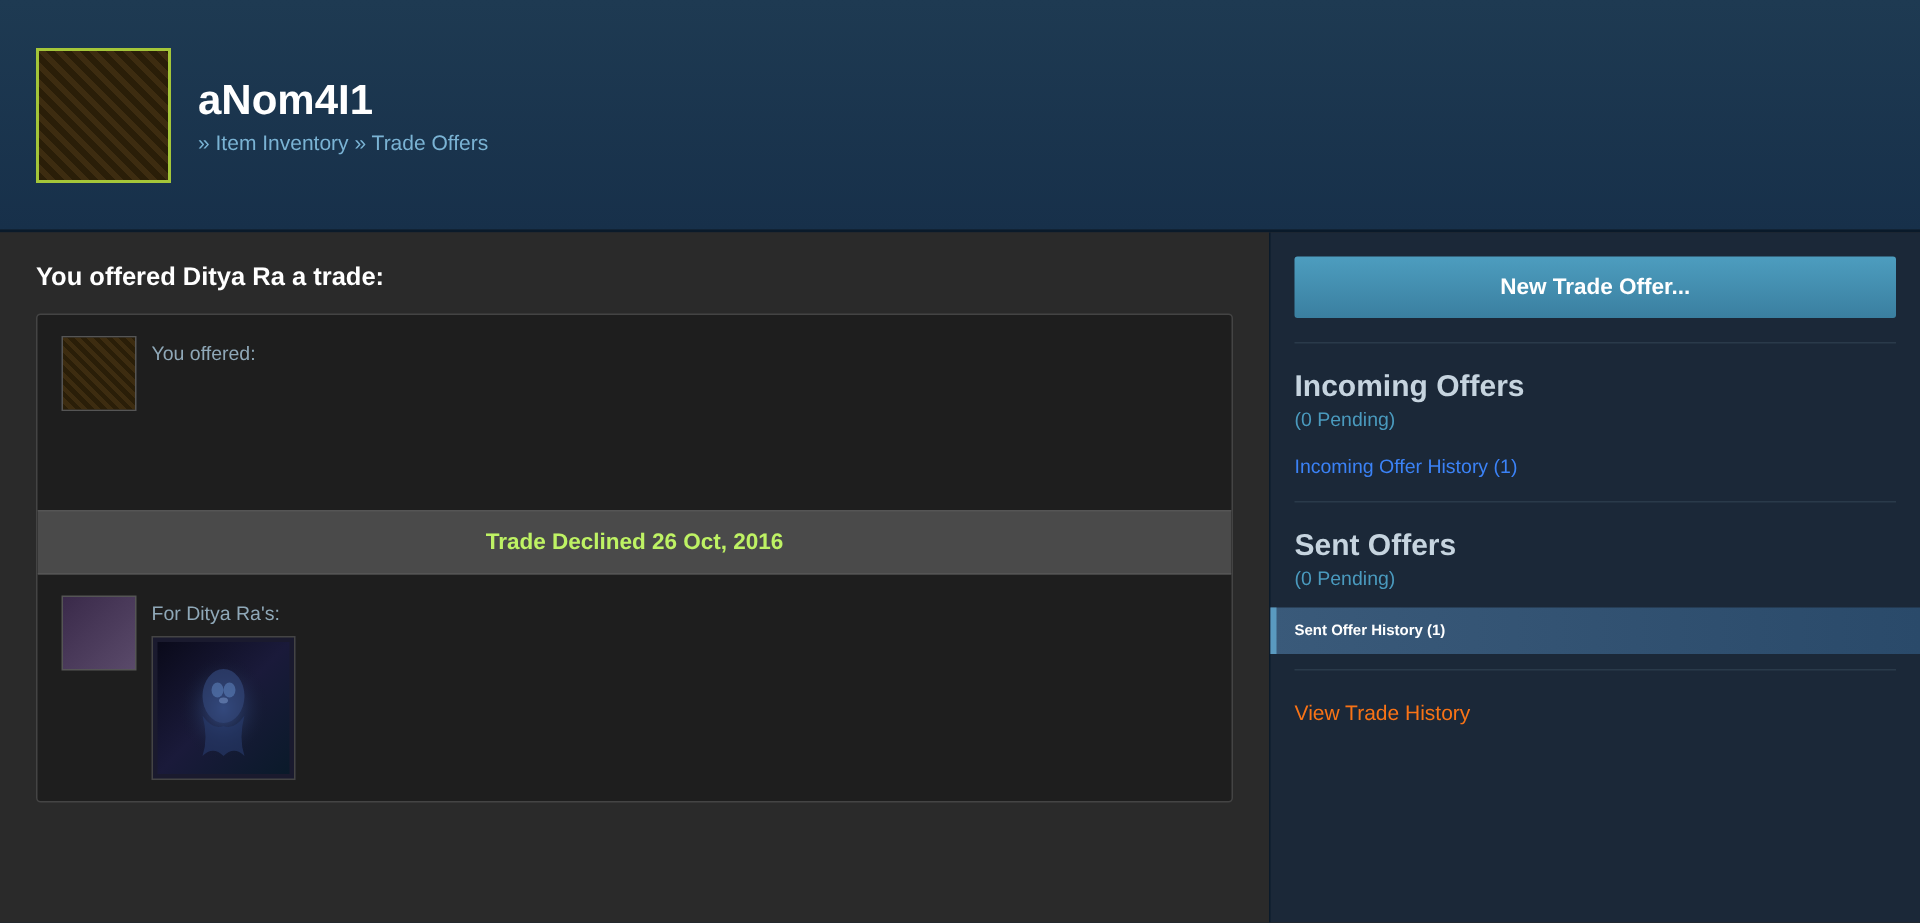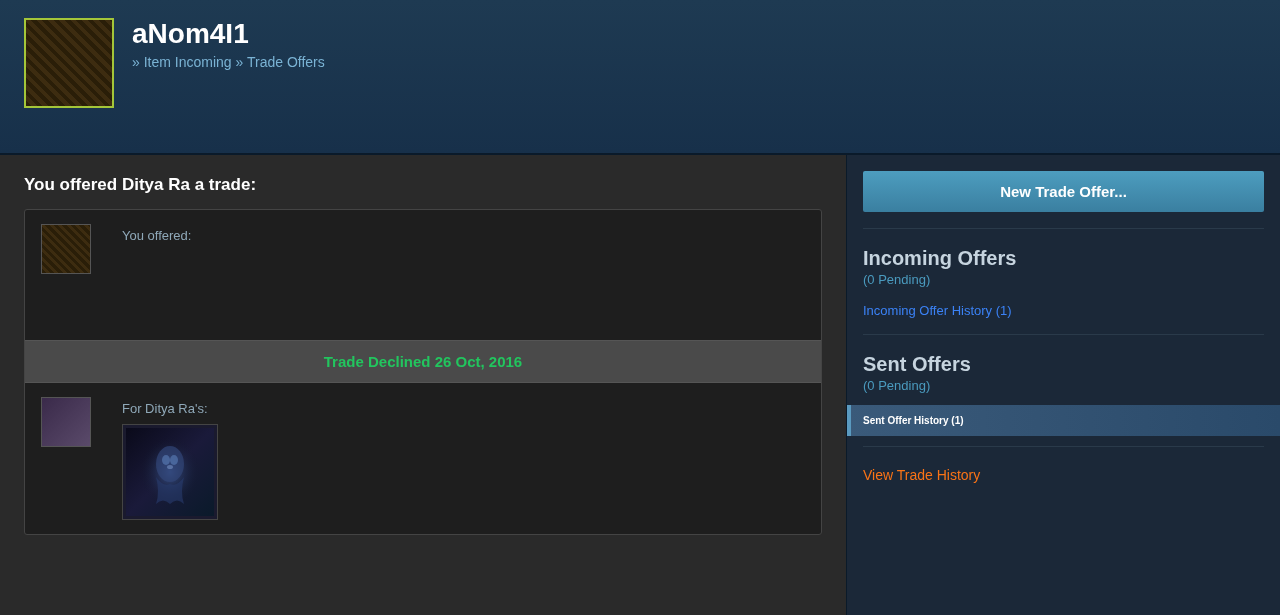--- a/index.html
+++ b/index.html
@@ -11,20 +11,21 @@
       background: #1b2838;
       color: #c6d4df;
     }
 
     
     #header {
       background: linear-gradient(to bottom, #1e3a52 0%, #17304a 100%);
       border-bottom: 2px solid #0a1a2a;
       padding: 18px 24px;
       display: flex;
+      align-items: center;
       gap: 18px;
       height: 155px;
     }
     #avatar-container {
       border: 2px solid #a4c639;
       width: 90px;
       height: 90px;
       flex-shrink: 0;
       overflow: hidden;
       background: #2a1a0a;
@@ -83,21 +84,21 @@
       background: #1e1e1e;
       border-radius: 3px;
       overflow: hidden;
       max-width: 870px;
     }
 
     .trade-section {
       padding: 14px 16px;
       display: flex;
       align-items: flex-start;
-      gap: 31px;
+      gap: 10px;
       min-height: 130px;
     }
 
     .trade-section-avatar {
       width: 50px;
       height: 50px;
       flex-shrink: 0;
       border: 1px solid #555;
       overflow: hidden;
     }
@@ -122,21 +123,21 @@
       color: #8fa8b8;
       padding-top: 4px;
     }
 
     
     #trade-declined {
       background: #4a4a4a;
       text-align: center;
       padding: 12px;
       font-size: 15px;
-      color: #22c55e;
+      color: #bef264;
       font-weight: bold;
       border-top: 1px solid #555;
       border-bottom: 1px solid #555;
     }
 
     
     .item-thumbnail {
       width: 96px;
       height: 96px;
       border: 1px solid #444;
@@ -246,21 +247,21 @@
 <body>
 
 <div id="header">
   <div id="avatar-container">
     <div id="avatar-img"></div>
   </div>
   <div id="username-section">
     <span id="username">aNom4I1</span>
     <div id="breadcrumb">
       <span>»</span>
-      <span>Item Incoming</span>
+      <span>Item Inventory</span>
       <span>»</span>
       <span>Trade Offers</span>
     </div>
   </div>
 </div>
 
 <div id="main">
 
   <div id="content">
     <div id="trade-title">You offered Ditya Ra a trade:</div>

